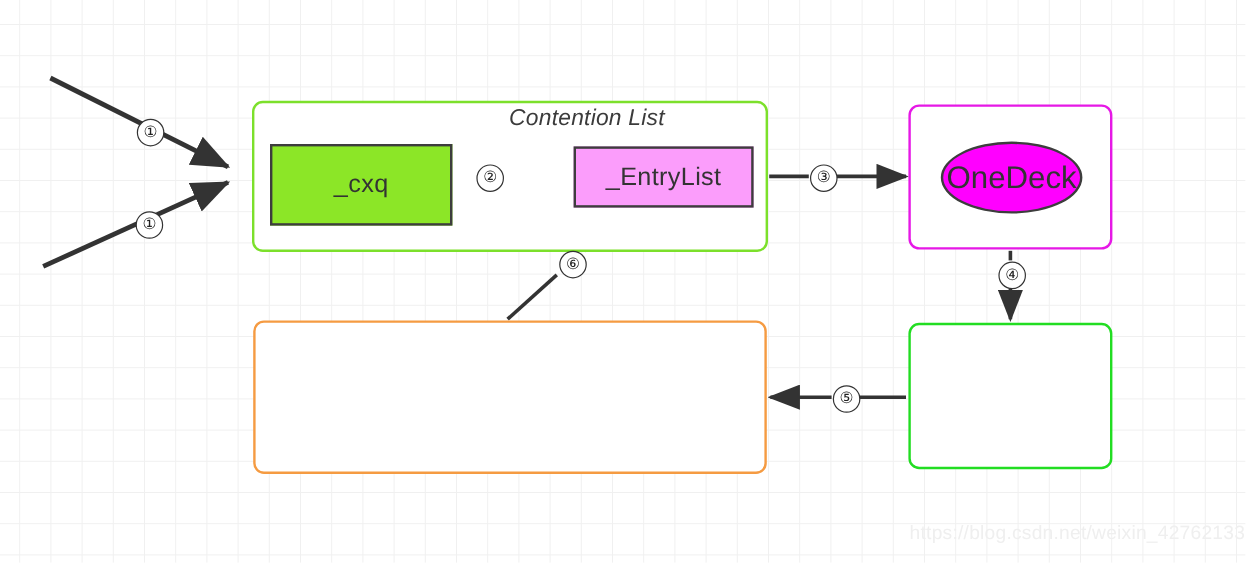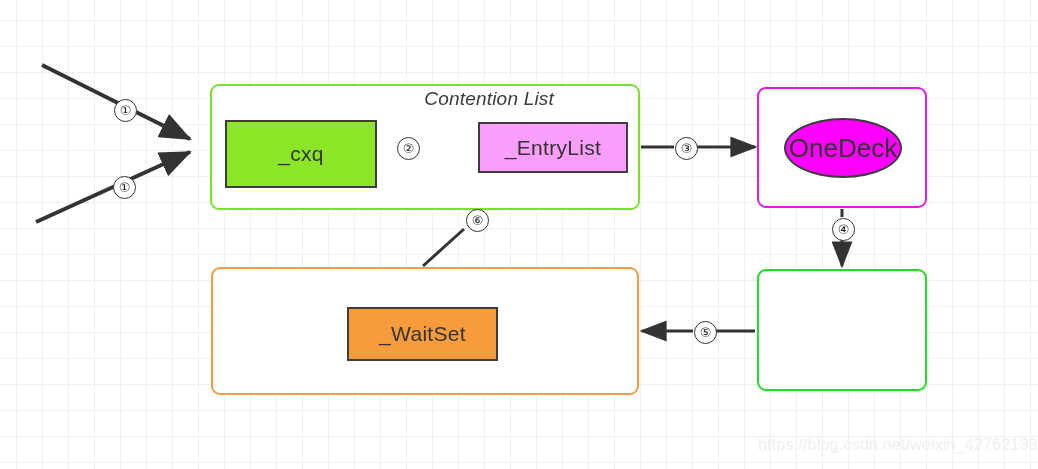--- a/index.html
+++ b/index.html
@@ -168,21 +168,20 @@
   <div class="node container-box" id="waitset-container"></div>
 
   <div class="node container-box" id="onedeck-container"></div>
 
   <div class="node container-box" id="owner-container"></div>
 
   <div class="node rect-node" id="cxq-node">_cxq</div>
 
   <div class="node rect-node" id="entrylist-node">_EntryList</div>
 
-  <div class="node rect-node" id="waitset-node">_WaitSet</div>
 
   <div class="node ellipse-node" id="onedeck-ellipse">OneDeck</div>
 
 
   <div class="step-marker" style="left:114px; top:99px;">①</div>
 
   <div class="step-marker" style="left:113px; top:176px;">①</div>
 
   <div class="step-marker" style="left:397px; top:137px;">②</div>
 

